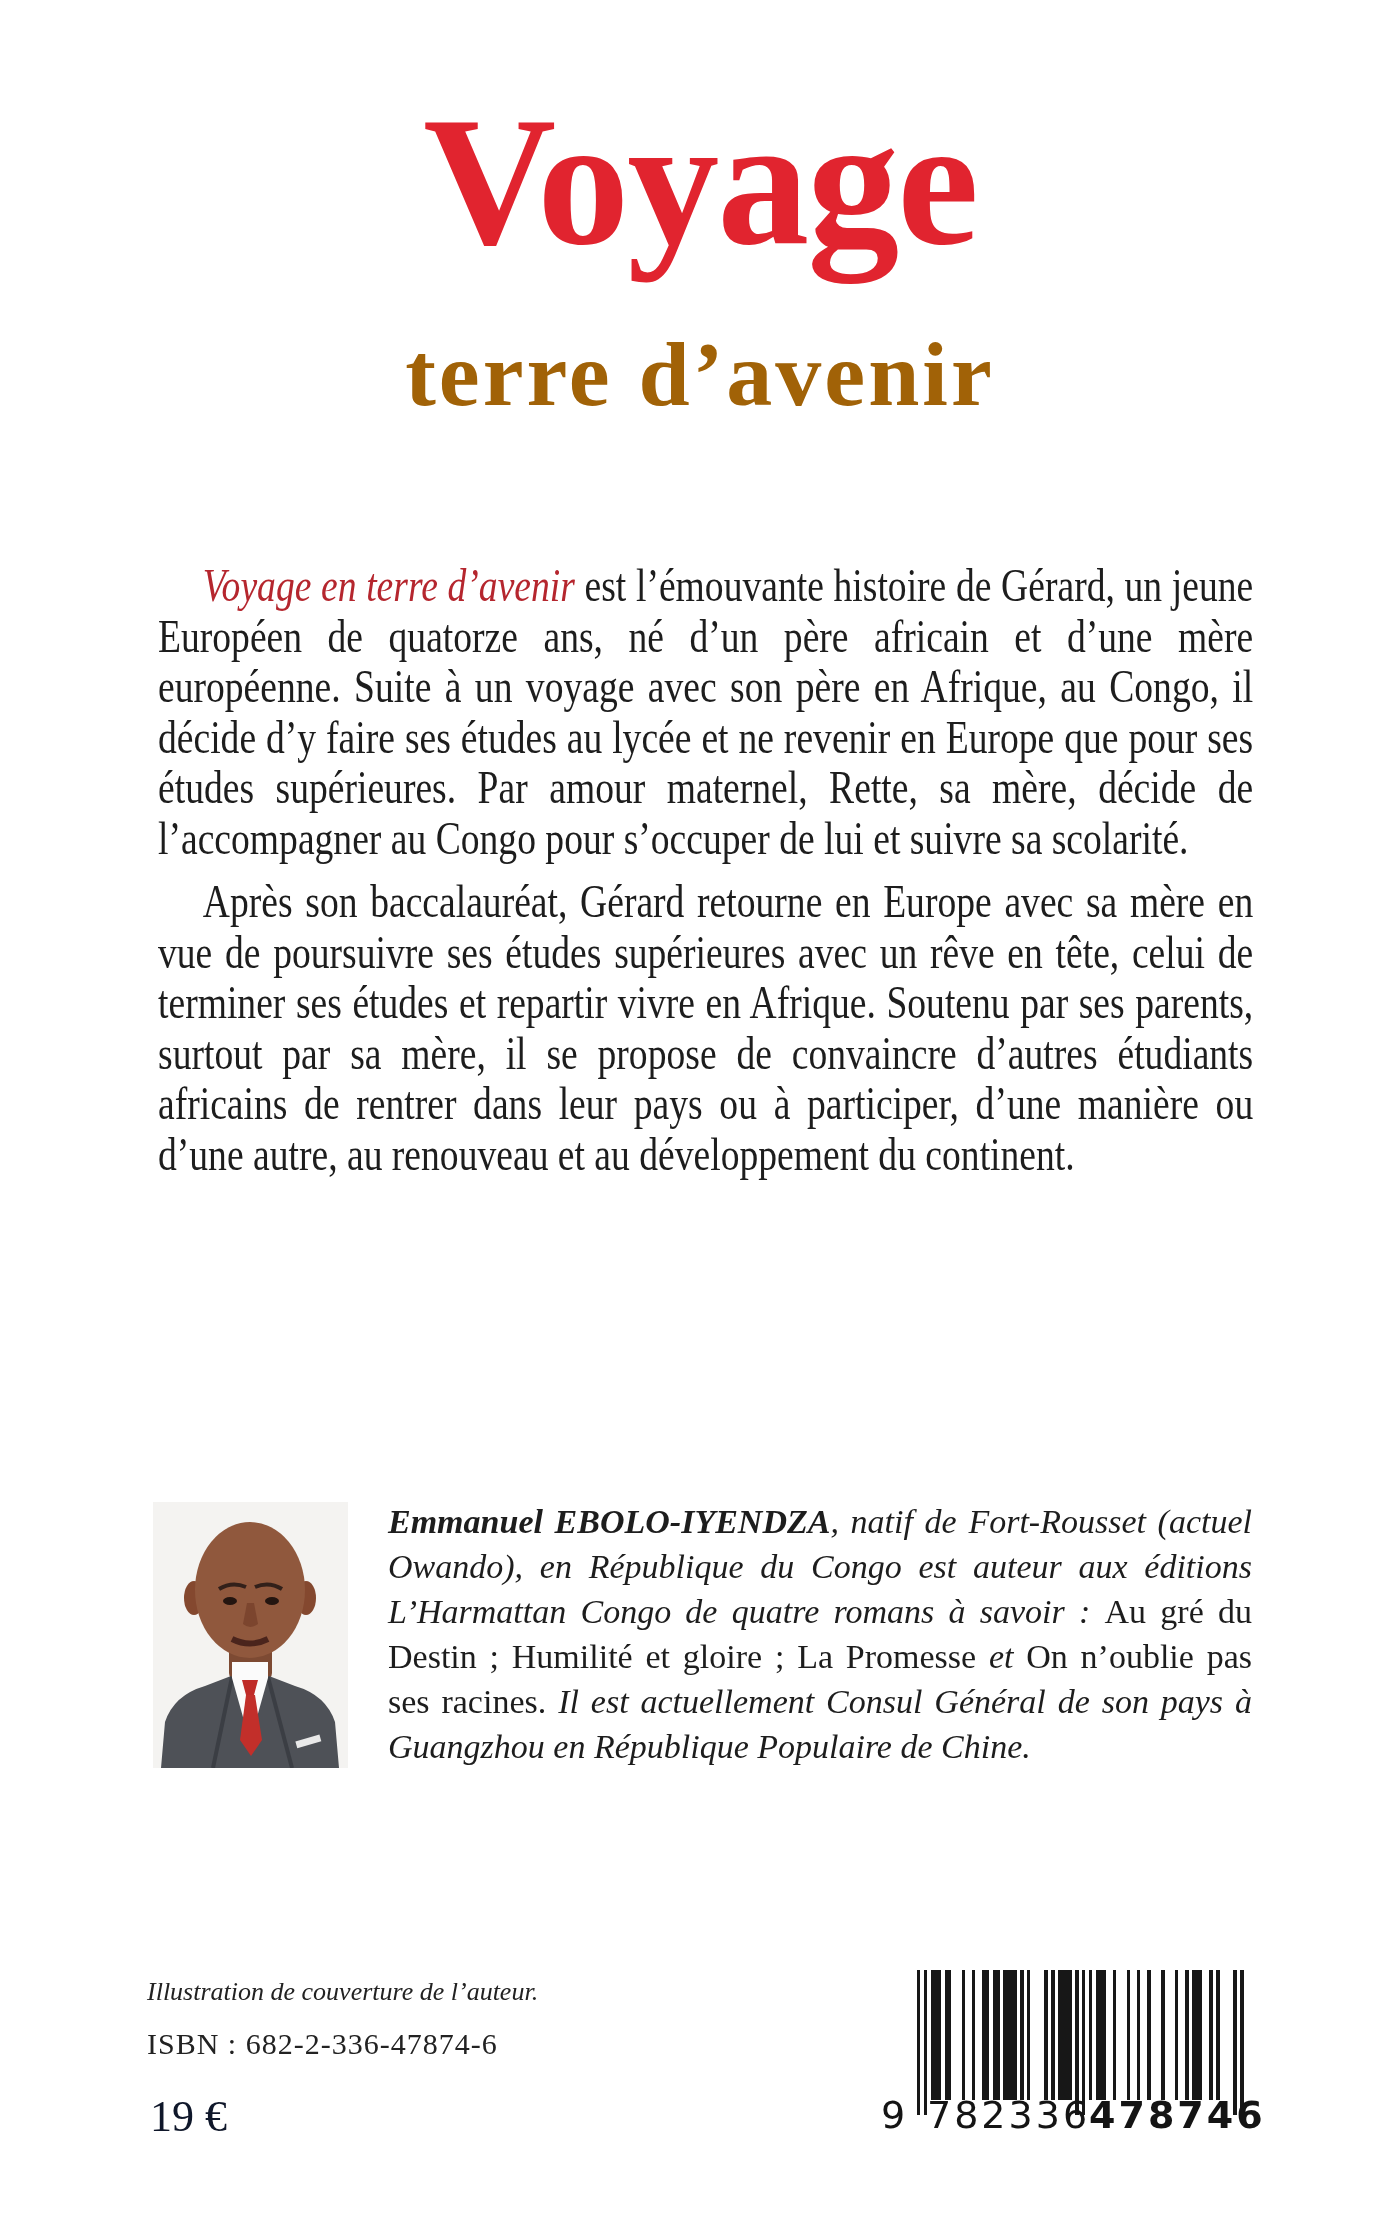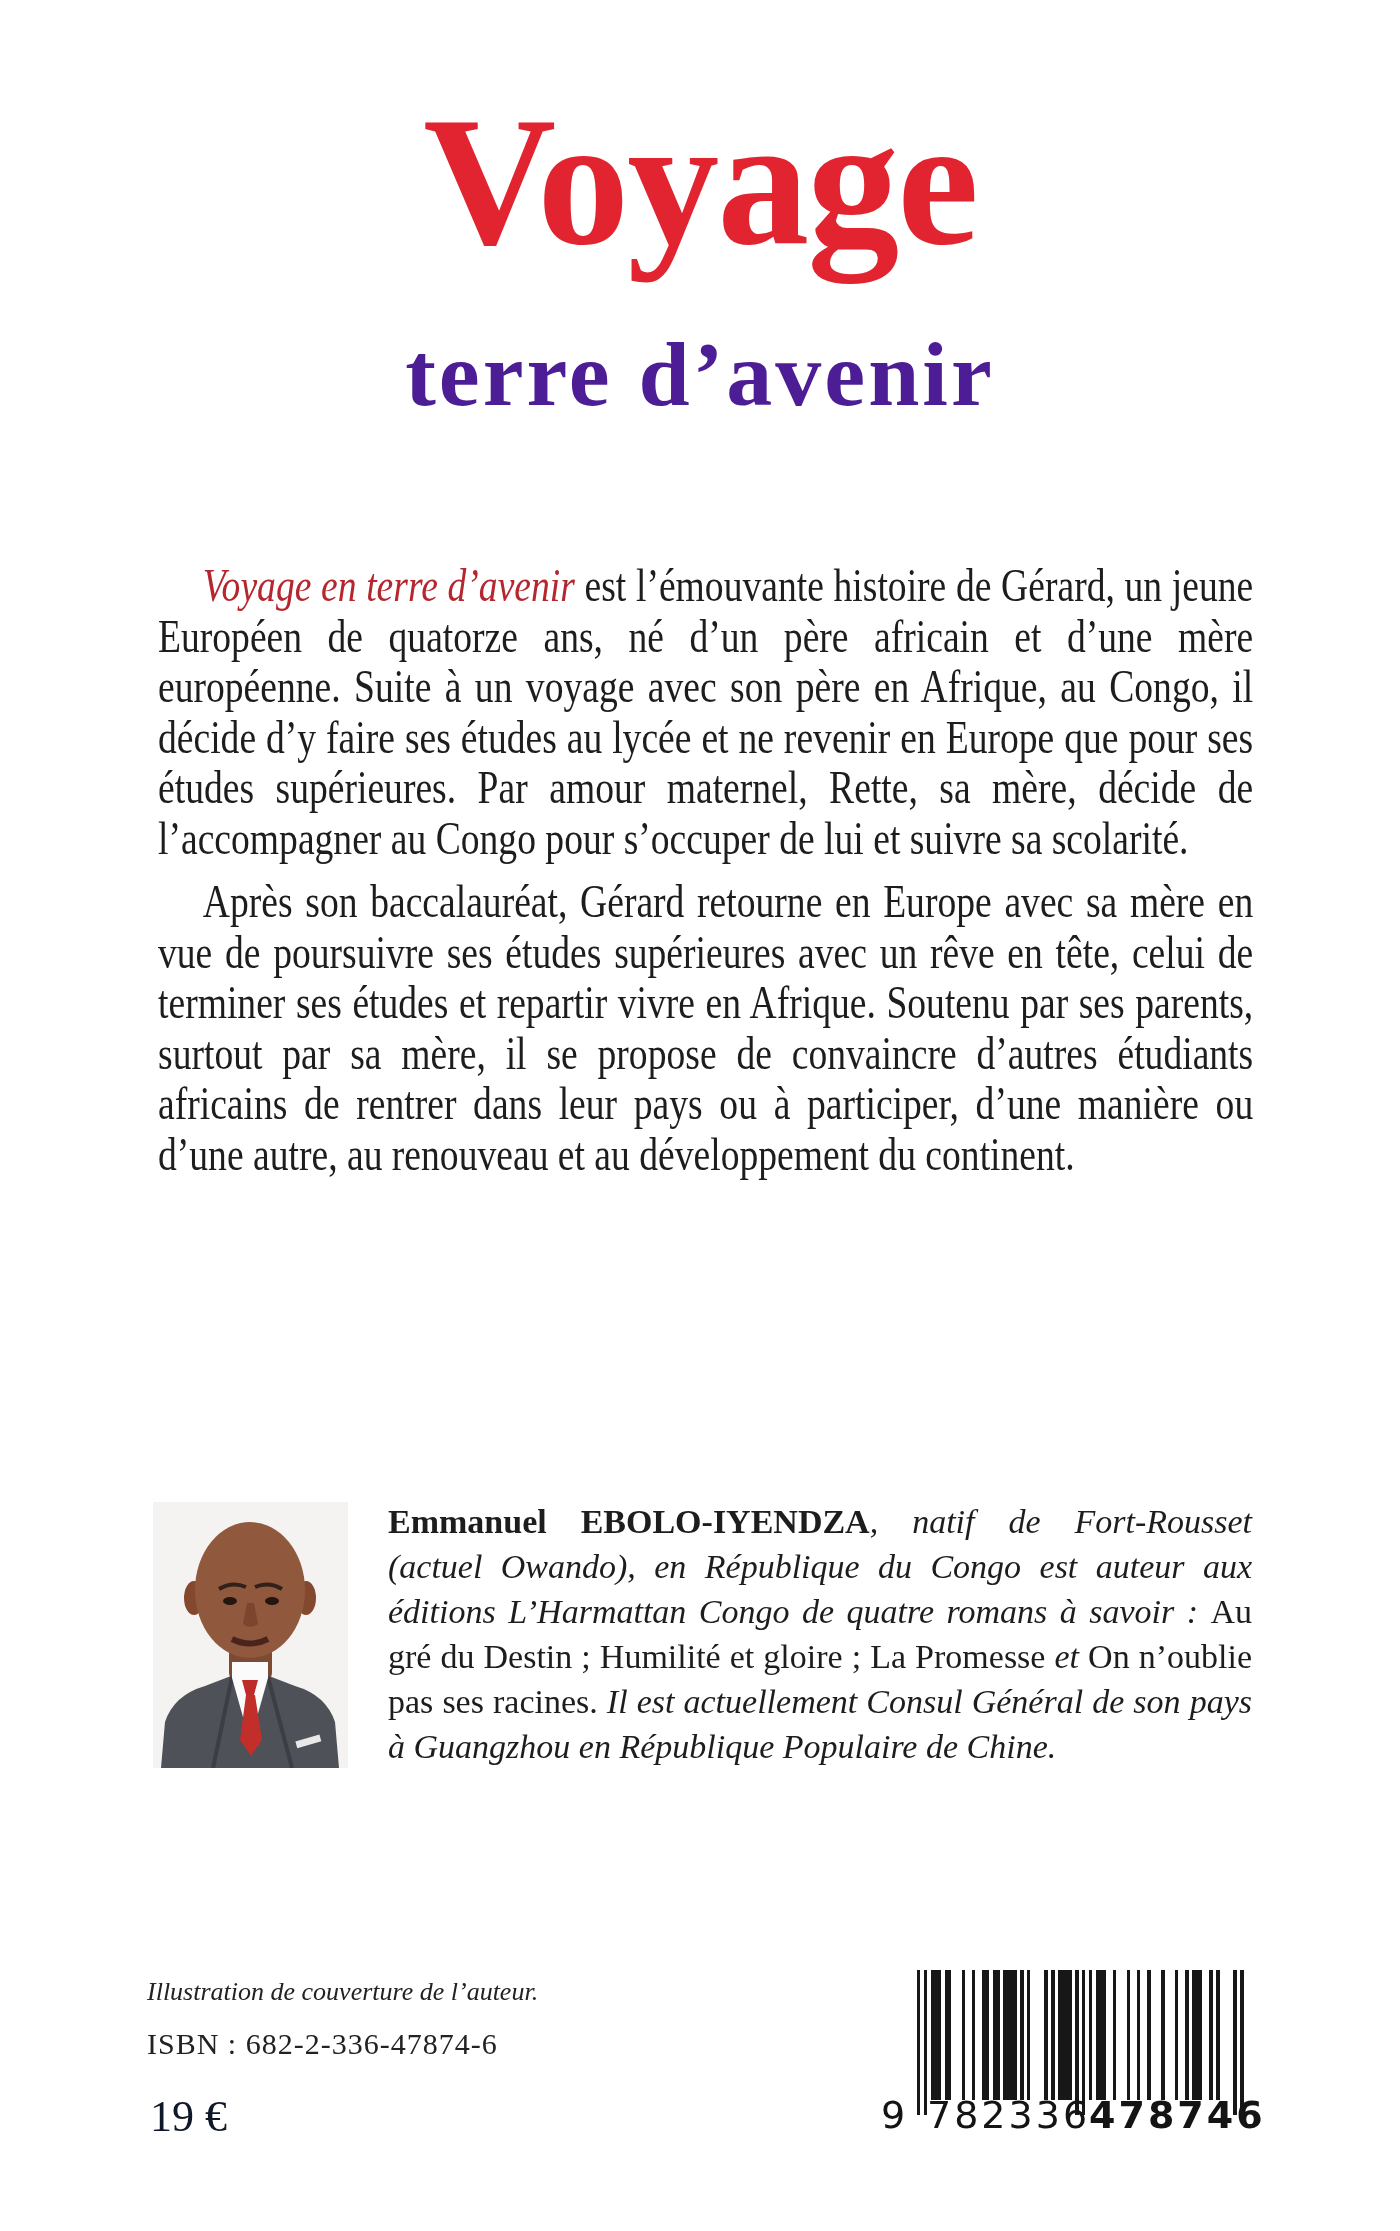--- a/index.html
+++ b/index.html
@@ -21,21 +21,21 @@
   }
   .synopsis p{margin:0 0 13px 0;text-indent:56px;}
   .run-title-ref{color:#b5262e;font-style:italic;}
   .run-plain{font-style:normal;}
   
   .photo{position:absolute;left:153px;top:1502px;width:195px;height:266px;}
   .bio{
     position:absolute;left:388px;top:1499px;width:864px;margin:0;
     font-size:34px;line-height:45px;text-align:justify;
   }
-  .run-bold-italic{font-weight:700;margin-top:48px;}
+  .run-bold-italic{font-weight:700;font-style:italic;margin-top:48px;}
   .run-italic{font-style:italic;}
   .run-upright{font-style:normal;}
   
   .credit{position:absolute;left:147px;top:1979px;font-size:26px;line-height:1;color:#222;font-style:italic;}
   .isbn{position:absolute;left:147px;top:2029px;font-size:30px;line-height:1;color:#222;letter-spacing:1px;}
   .price{position:absolute;left:150px;top:2095px;font-size:44px;line-height:1;color:#0f172a;}
   
   .barcode{position:absolute;left:917px;top:1970px;width:327px;height:165px;}
   .bars{display:flex;align-items:flex-start;height:145px;}
   .module{width:3.442px;height:130px;flex:0 0 auto;}
@@ -48,21 +48,21 @@
   .bc-left{left:-36px;letter-spacing:0;}
   .bc-g1{left:10px;width:142px;text-align:center;}
   .bc-g2{left:172px;width:142px;text-align:left;font-weight:bold;}
 </style>
 </head>
 <body>
 
 <div class="cover">
 
   <div class="title-line title-main" style="color: rgb(225, 36, 47);">Voyage</div>
-  <div class="title-line title-sub" style="color: #4c1d95;">terre d’avenir</div>
+  <div class="title-line title-sub" style="color: #a16207;">terre d’avenir</div>
 
   <div class="synopsis">
     <p class="para"><span class="run-title-ref">Voyage en terre d’avenir</span><span class="run-plain"> est l’émouvante histoire de Gérard, un jeune Européen de quatorze ans, né d’un père africain et d’une mère européenne. Suite à un voyage avec son père en Afrique, au Congo, il décide d’y faire ses études au lycée et ne revenir en Europe que pour ses études supérieures. Par amour maternel, Rette, sa mère, décide de l’accompagner au Congo pour s’occuper de lui et suivre sa scolarité.</span></p>
     <p class="para">Après son baccalauréat, Gérard  retourne en Europe avec sa mère en vue de poursuivre ses études supérieures avec un rêve en tête, celui de terminer ses études et repartir vivre en Afrique. Soutenu par ses parents, surtout par sa mère, il se propose de convaincre d’autres étudiants africains de rentrer dans leur pays ou à participer, d’une manière ou d’une autre, au renouveau et au développement du continent.</p>
   </div>
 
   <div>
     <svg class="photo" viewBox="0 0 195 266" xmlns="http://www.w3.org/2000/svg" preserveAspectRatio="none">
       <rect width="195" height="266" fill="#f4f3f1"></rect>
       <g>

